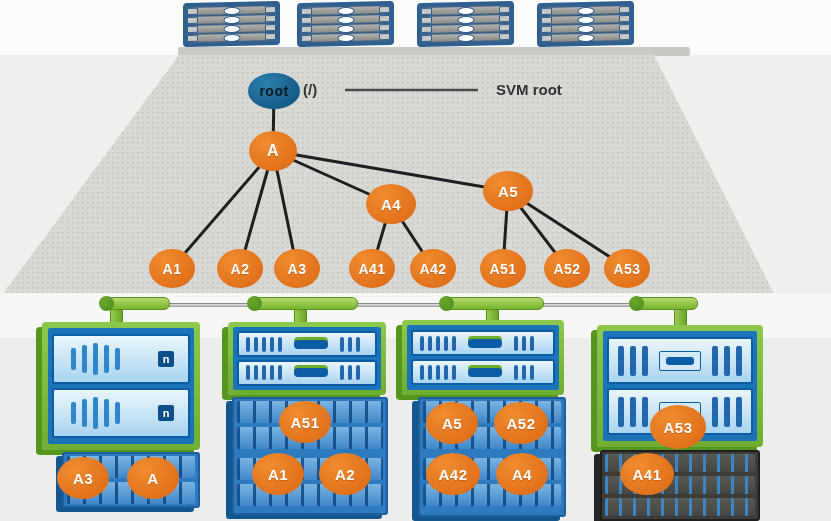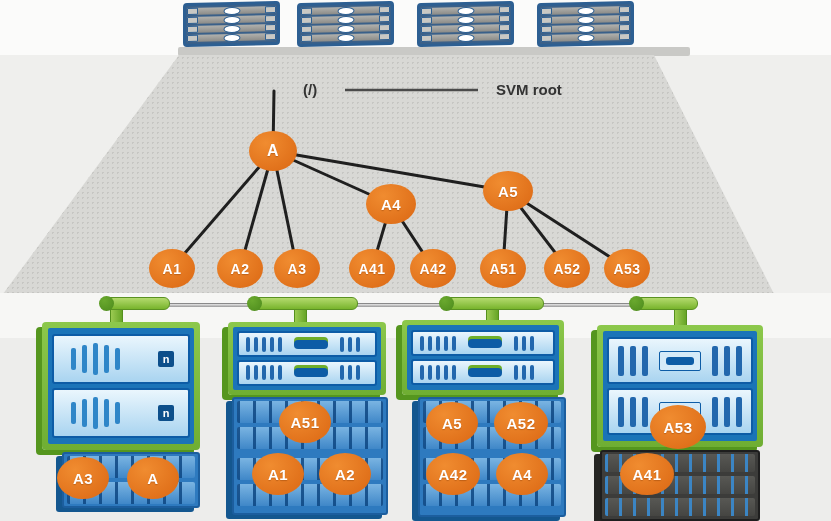--- a/index.html
+++ b/index.html
@@ -189,20 +189,21 @@
       <line x1="273" y1="151" x2="508" y2="191"></line>
       <line x1="391" y1="204" x2="372" y2="268"></line>
       <line x1="391" y1="204" x2="433" y2="268"></line>
       <line x1="508" y1="191" x2="503" y2="268"></line>
       <line x1="508" y1="191" x2="567" y2="268"></line>
       <line x1="508" y1="191" x2="627" y2="268"></line>
     </g>
     <line x1="345" y1="90" x2="478" y2="90" stroke="#4a4a4a" stroke-width="2.5"></line>
   </svg>
 
+  <div class="tnode root" style="left:248px;top:73px;width:52px;height:36px;font-size:14px">root</div>
   <div class="anno" style="left:303px;top:81px">(/)</div>
   <div class="anno" style="left:496px;top:81px">SVM root</div>
 
   <div class="tnode" style="left:249px;top:131px;width:48px;height:40px;font-size:16px">A</div>
   <div class="tnode" style="left:366px;top:184px;width:50px;height:40px;font-size:15px">A4</div>
   <div class="tnode" style="left:483px;top:171px;width:50px;height:40px;font-size:15px">A5</div>
 
   <div class="tnode" style="left:149px;top:249px;width:46px;height:39px;font-size:14px">A1</div>
   <div class="tnode" style="left:217px;top:249px;width:46px;height:39px;font-size:14px">A2</div>
   <div class="tnode" style="left:274px;top:249px;width:46px;height:39px;font-size:14px">A3</div>

